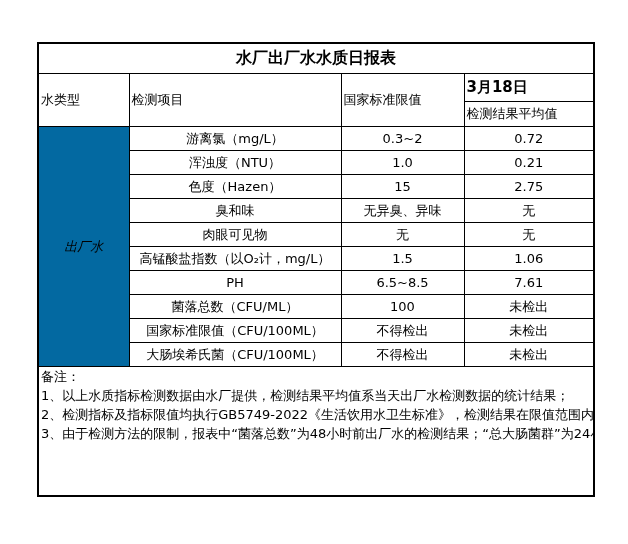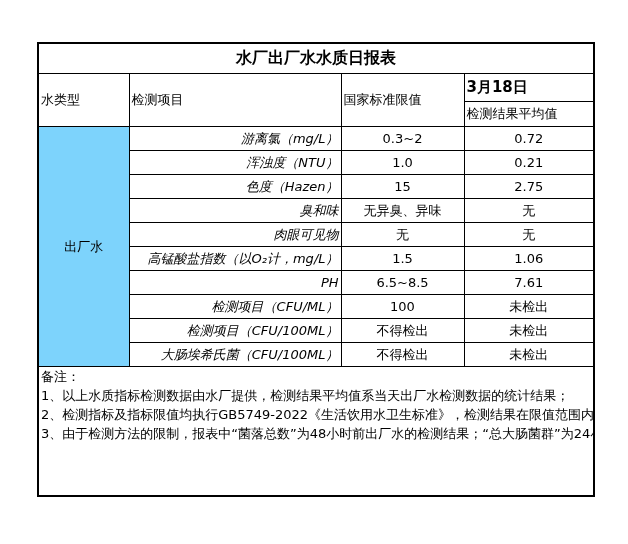--- a/index.html
+++ b/index.html
@@ -44,28 +44,28 @@
   }
   tr.hdr-row-1 td { height: 27px; }
   tr.hdr-row-2 td { height: 24px; margin-left: 10px; }
   td.date-cell {
     text-align: left;
     font-weight: bold;
     font-size: 15px;
   }
   tr.data-row td { height: 23px; }
   td.water-type-cell {
-    background: #7dd3fc;
+    background: #0369a1;
     text-align: center;
     vertical-align: middle;
+    font-style: italic;
   }
   td.item-cell {
-    text-align: right;
+    text-align: center;
     padding-left: 3px;
-    font-style: italic;
   }
   td.limit-cell, td.result-cell {
     text-align: center;
   }
   td.remarks-cell {
     height: 128px;
     vertical-align: top;
     padding: 12px 6px 0 4px;
     white-space: normal;
   }
@@ -131,26 +131,26 @@
       <td class="item-cell">高锰酸盐指数（以O₂计，mg/L）</td>
       <td class="limit-cell">1.5</td>
       <td class="result-cell">1.06</td>
     </tr>
     <tr class="data-row">
       <td class="item-cell">PH</td>
       <td class="limit-cell">6.5~8.5</td>
       <td class="result-cell">7.61</td>
     </tr>
     <tr class="data-row">
-      <td class="item-cell">检测项目（CFU/ML）</td>
+      <td class="item-cell">菌落总数（CFU/ML）</td>
       <td class="limit-cell">100</td>
       <td class="result-cell">未检出</td>
     </tr>
     <tr class="data-row">
-      <td class="item-cell">检测项目（CFU/100ML）</td>
+      <td class="item-cell">国家标准限值（CFU/100ML）</td>
       <td class="limit-cell">不得检出</td>
       <td class="result-cell">未检出</td>
     </tr>
     <tr class="data-row">
       <td class="item-cell">大肠埃希氏菌（CFU/100ML）</td>
       <td class="limit-cell">不得检出</td>
       <td class="result-cell">未检出</td>
     </tr>
 
     <tr>

